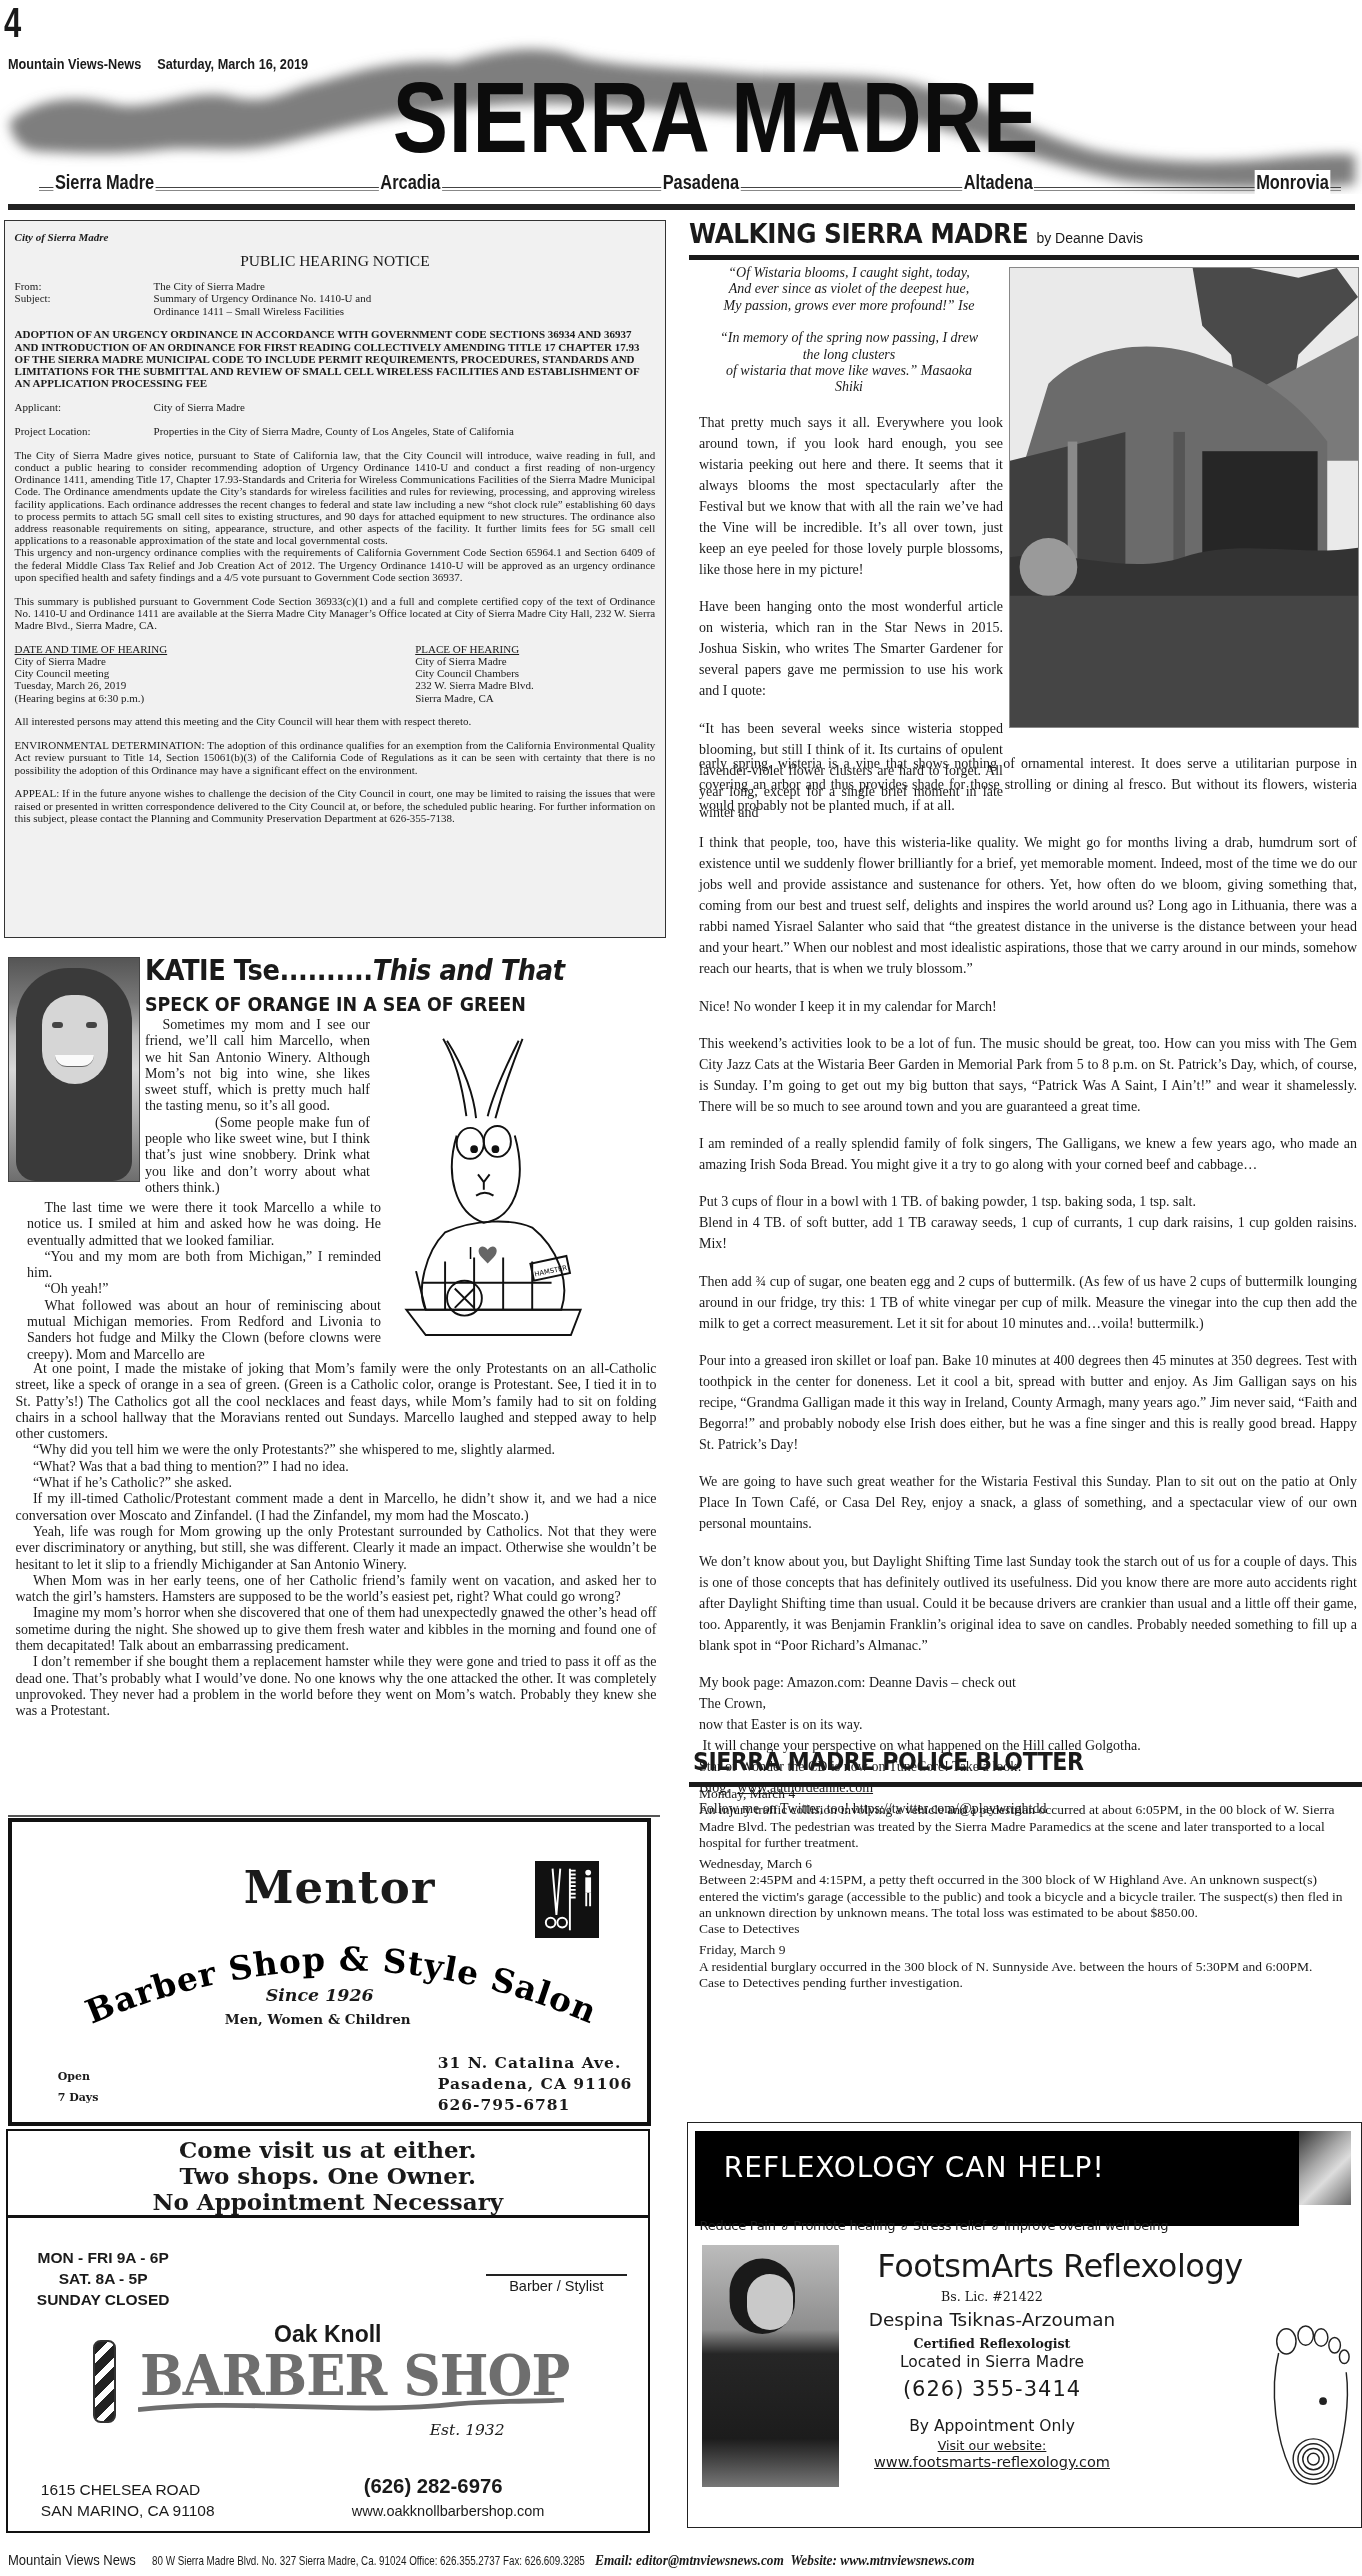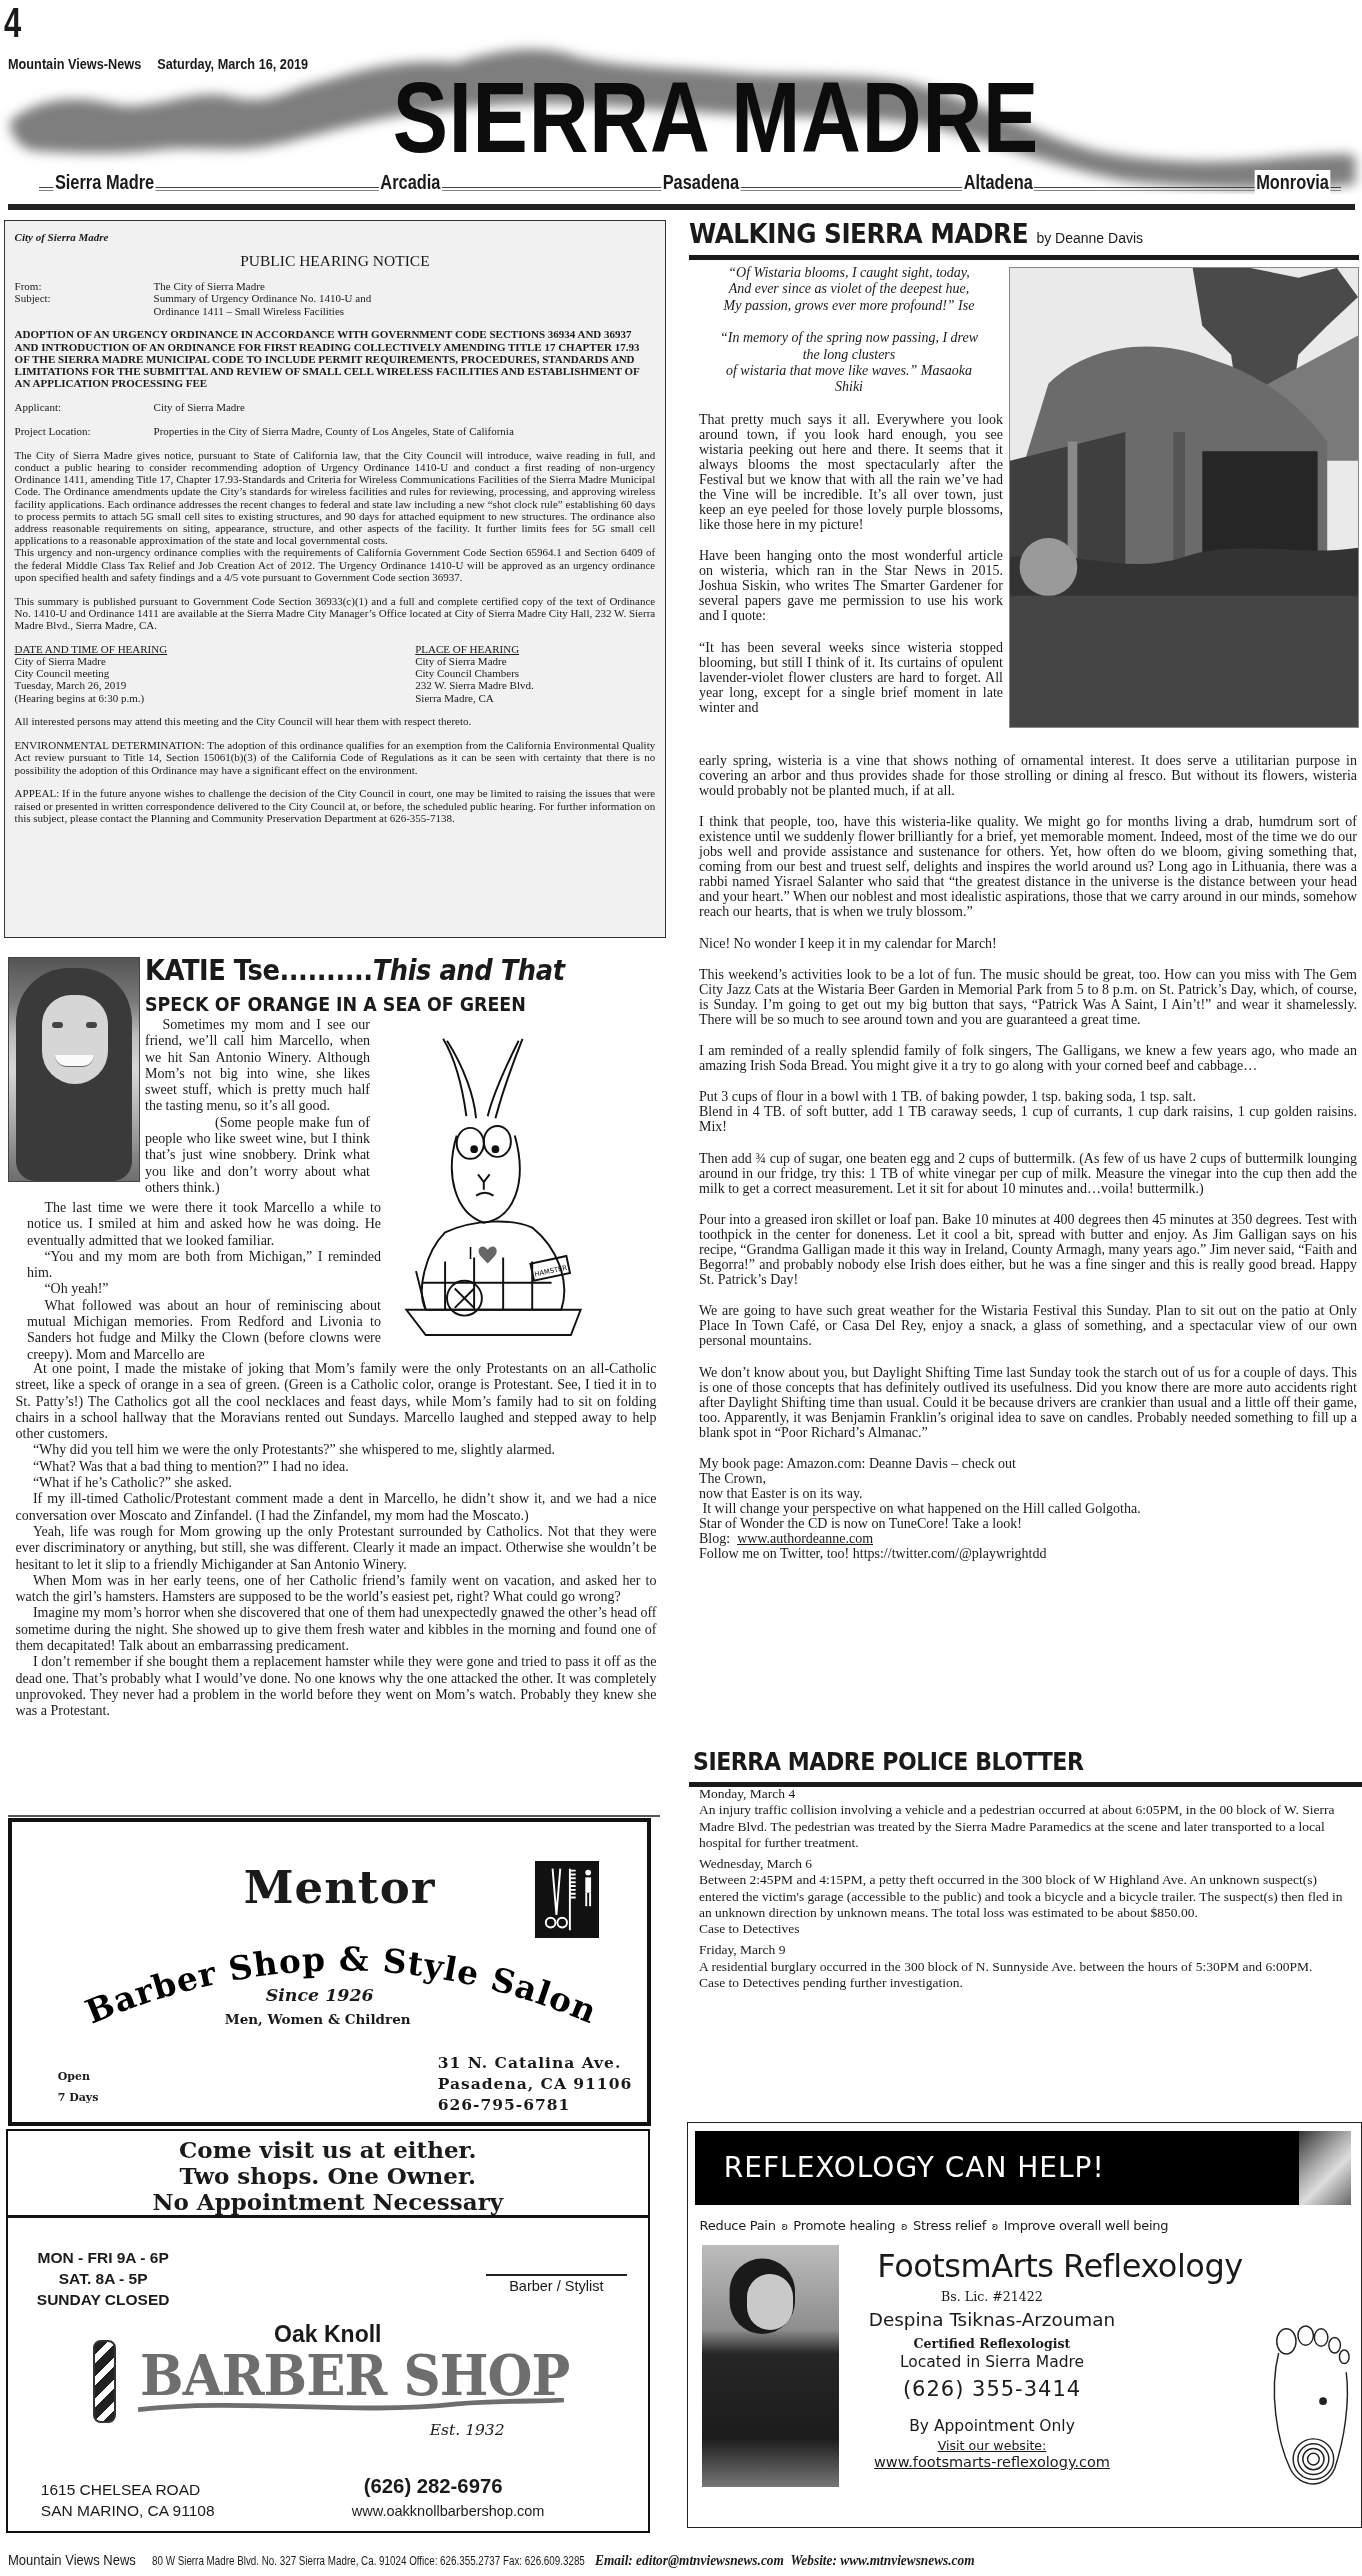--- a/index.html
+++ b/index.html
@@ -70,35 +70,35 @@
   .ad-oak .phone { position: absolute; left: 356px; top: 344px; font-family: "Liberation Sans", sans-serif; font-weight: bold; font-size: 20.3px; }
   .ad-oak .web { position: absolute; left: 344px; top: 372px; font-family: "Liberation Sans", sans-serif; font-size: 14.5px; }
 
   
   .walk-head { position: absolute; left: 689px; top: 219px; white-space: nowrap; }
   .walk-head .t { font-family: "DejaVu Sans", sans-serif; font-weight: bold; font-size: 26px; letter-spacing: -0.5px; display: inline-block; transform: scaleX(0.95); transform-origin: left center; }
   .walk-head .by { font-family: "Liberation Sans", sans-serif; font-size: 14px; margin-left: -13.5px; }
   .walk-rule { position: absolute; left: 689px; top: 255px; width: 670px; height: 4.8px; background: #1a1a1a; }
   .poem { position: absolute; left: 695px; top: 265px; width: 308px; text-align: center; font-style: italic; font-size: 14px; line-height: 16.3px; }
   .walk-photo { position: absolute; left: 1009px; top: 267px; width: 350px; height: 461px; border: 1px solid #888; overflow: hidden; background: linear-gradient(180deg,#ededed 0%,#e4e4e4 30%,#8a8a8a 45%,#5e5e5e 60%,#3c3c3c 75%,#5a5a5a 100%); }
-  .walk-col { position: absolute; font-size: 14px; line-height: 15px; text-align: justify; }
+  .walk-col { position: absolute; font-size: 14px; line-height: 21px; text-align: justify; }
   .walk-col p { margin-bottom: 16.3px; }
   .walk-col .lines p { margin-bottom: 0; text-align: left; }
   .walk-col a { color: #1a1a1a; text-decoration: underline; }
 
   
   .blot-head { position: absolute; left: 693px; top: 1748px; font-family: "DejaVu Sans", sans-serif; font-weight: bold; font-size: 24px; letter-spacing: -0.5px; white-space: nowrap; transform: scaleX(0.92); transform-origin: left top; }
   .blot-rule { position: absolute; left: 689px; top: 1782px; width: 674px; height: 4.8px; background: #1a1a1a; }
   .blot { position: absolute; left: 699px; top: 1786px; width: 658px; font-size: 13.5px; line-height: 16.3px; }
   .blot .intro { font-style: italic; margin-bottom: 4.8px; }
   .blot .entry { margin-bottom: 4.8px; }
 
   
   .ad-reflex { position: absolute; left: 687px; top: 2122px; width: 675px; height: 406px; border: 1.9px solid #222; background: #fff; font-family: "DejaVu Sans", sans-serif; }
-  .ad-reflex .banner { position: absolute; left: 6.8px; top: 7.7px; width: 604px; height: 74px; background: #000; color: #fff; font-size: 28px; letter-spacing: 1px; line-height: 74px; padding-left: 29px; font-weight: normal; }
+  .ad-reflex .banner { position: absolute; left: 6.8px; top: 7.7px; width: 604px; height: 95px; background: #000; color: #fff; font-size: 28px; letter-spacing: 1px; line-height: 74px; padding-left: 29px; font-weight: normal; }
   .ad-reflex .feet-photo { position: absolute; left: 611px; top: 7.7px; width: 52px; height: 74px; background: linear-gradient(135deg,#333 0%,#aaa 40%,#ddd 60%,#666 100%); }
   .ad-reflex .benefits { position: absolute; left: 11.6px; top: 95px; font-size: 13px; white-space: nowrap; letter-spacing: -0.3px; }
   .ad-reflex .benefits .sep { font-size: 9.7px; margin: 0 5.8px; }
   .ad-reflex .woman { position: absolute; left: 13.5px; top: 122px; width: 137px; height: 242px; background: linear-gradient(180deg,#bcbcbc 0%,#8d8d8d 35%,#262626 45%,#1c1c1c 80%,#777 100%); overflow: hidden; }
   .ad-reflex .woman .head { position: absolute; left: 45px; top: 29px; width: 46px; height: 56px; border-radius: 23px; background: #c9c9c9; box-shadow: -7.7px -5.8px 0 9.7px #1a1a1a; }
   .ad-reflex .biz { position: absolute; left: 159px; top: 124px; width: 426px; text-align: center; font-size: 32px; letter-spacing: -0.5px; white-space: nowrap; }
   .ad-reflex .lic { position: absolute; left: 159px; top: 166px; width: 290px; text-align: center; font-family: "DejaVu Serif", serif; font-size: 12.6px; }
   .ad-reflex .person { position: absolute; left: 159px; top: 186px; width: 290px; text-align: center; font-size: 18.4px; white-space: nowrap; }
   .ad-reflex .cert { position: absolute; left: 159px; top: 213px; width: 290px; text-align: center; font-family: "DejaVu Serif", serif; font-weight: bold; font-size: 12.6px; }
   .ad-reflex .loc { position: absolute; left: 159px; top: 230px; width: 290px; text-align: center; font-size: 15.5px; }

